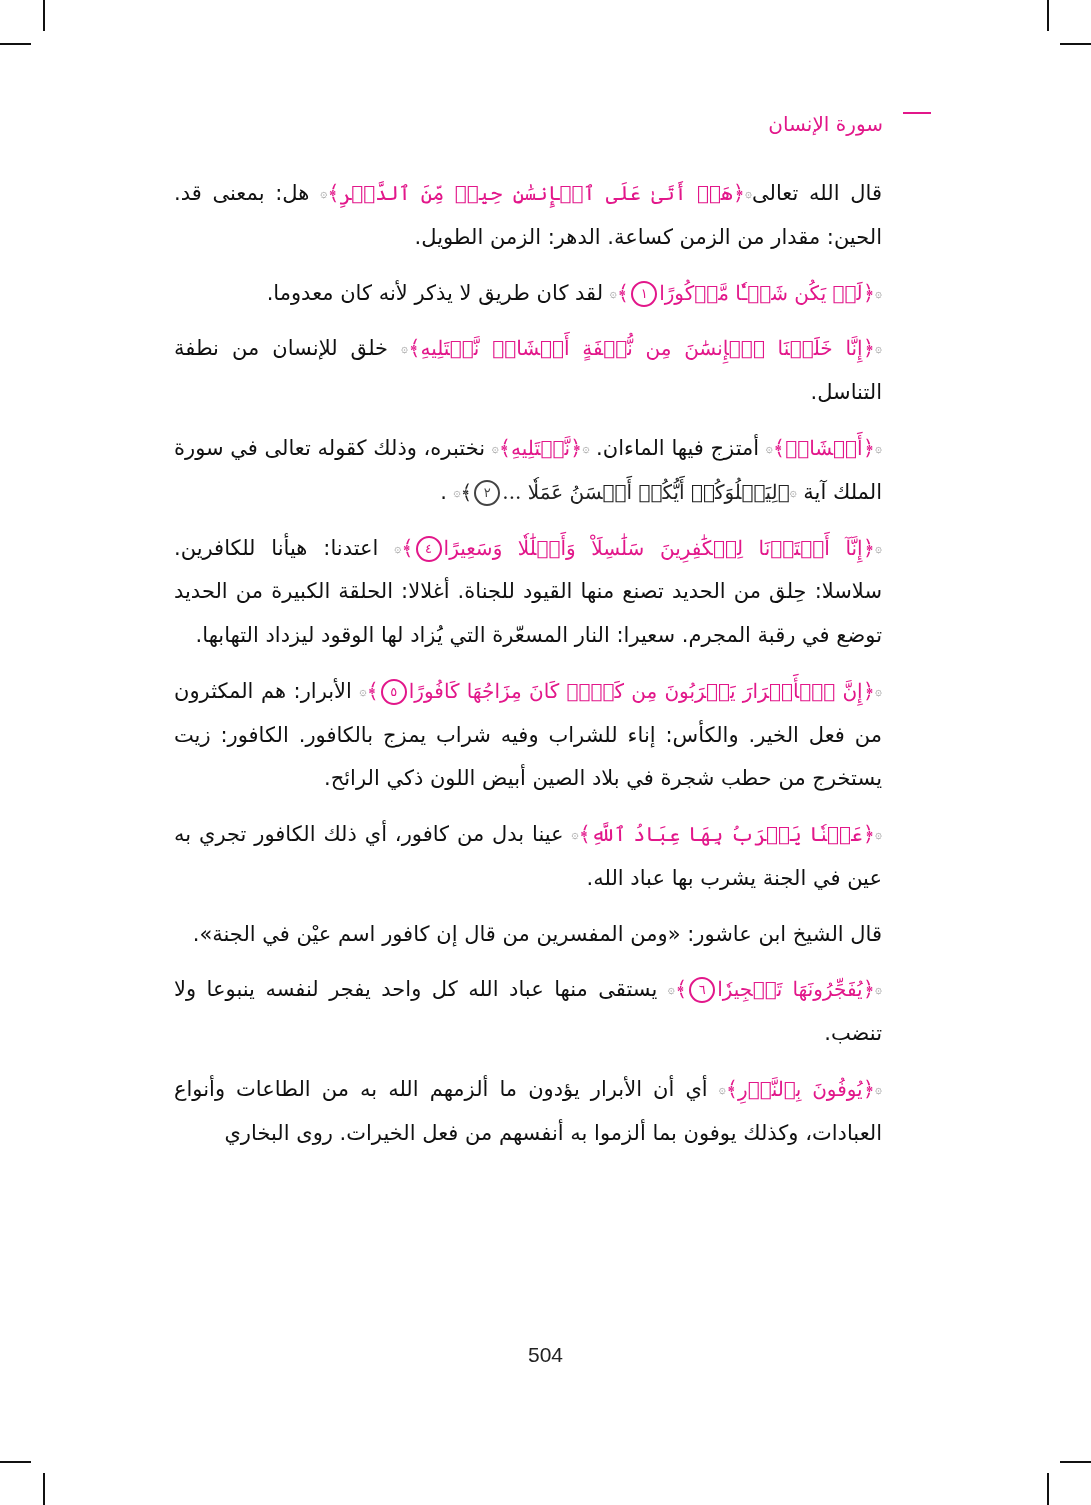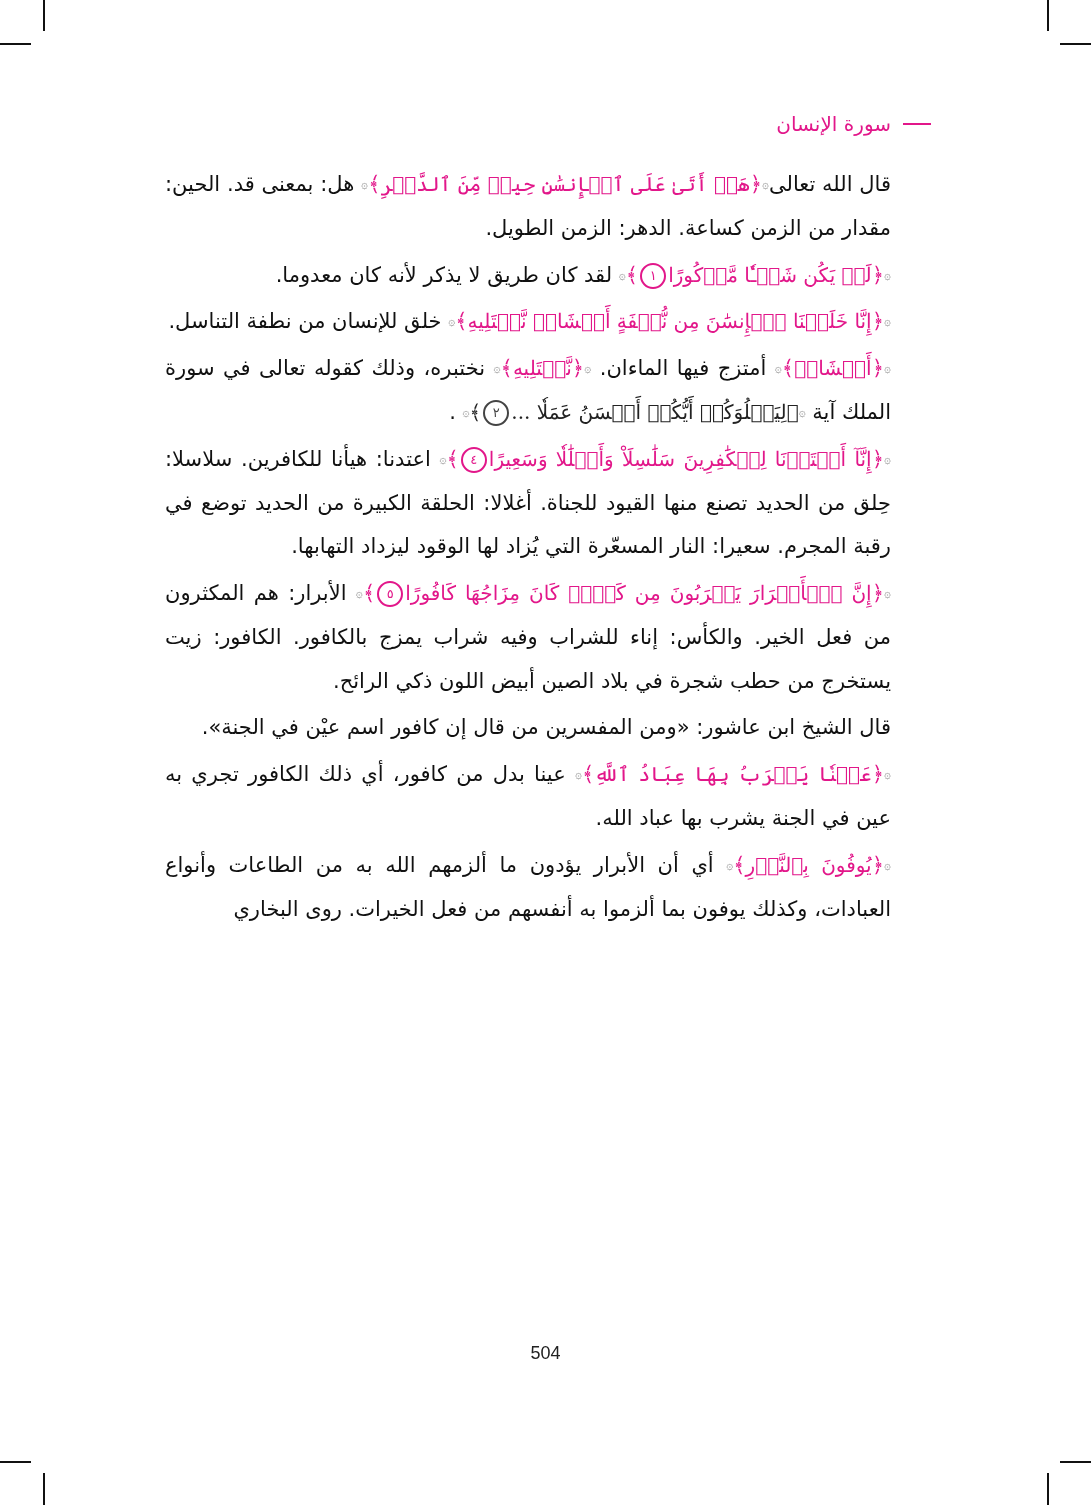--- a/index.html
+++ b/index.html
@@ -1,34 +1,34 @@
 <!DOCTYPE html>
 <html><head>
 <meta charset="utf-8">
 <style>
   html, body { margin: 0; padding: 0; background: #ffffff; }
   body { width: 1091px; height: 1505px; position: relative; overflow: hidden;
          font-family: "DejaVu Sans", sans-serif; color: #111; }
   .crop { position: absolute; background: #111; }
-  .header { position: absolute; top: 112px; right: 160px; display: flex; align-items: center;
-            direction: rtl; color: #e2178a; font-size: 20px; font-family: "DejaVu Sans", sans-serif; }
+  .header { position: absolute; top: 112px; right: 160px; display: flex; 
+            direction: rtl; color: #e2178a; font-size: 20px; font-family: "DejaVu Sans", sans-serif; gap: 8px; }
   .header .dash { display: inline-block; width: 28px; height: 2px; background: #e2178a; margin-left: 12px; }
   .content { position: absolute; top: 160px; left: 162px; width: 770px; direction: rtl;
              font-family: "DejaVu Sans", sans-serif; font-size: 21px; line-height: 43.7px; text-align: justify; }
-  .content p { margin: 3px; }
+  .content p { margin: 12px; }
   .indent { padding-right: 38px; }
   .q { color: #e2178a; font-family: "DejaVu Serif", serif; font-size: 20px; }
   .qb { color: #e2178a; }
   .qblack { color: #222; font-family: "DejaVu Serif", serif; font-size: 20px; }
   .ayah { display: inline-block; width: 22px; height: 22px; border: 2px solid #e2178a; border-radius: 50%;
           font-size: 13px; line-height: 22px; text-align: center; color: #e2178a; vertical-align: middle; margin: 0 2px; }
   .ayah.black { border-color: #444; color: #444; }
   .orn { color: #777; font-size: 12px; vertical-align: middle; }
   .pagenum { position: absolute; top: 1343px; left: 0; width: 1091px; text-align: center;
-             font-family: "Liberation Sans", sans-serif; font-size: 18px; color: #222; }
+             font-family: "Liberation Sans", sans-serif; font-size: 21px; color: #222; }
 </style>
 </head>
 <body>
 
 <div class="crop" style="left:43px;top:0;width:2px;height:31px;"></div>
 <div class="crop" style="left:0;top:43px;width:31px;height:2px;"></div>
 <div class="crop" style="left:1047px;top:0;width:2px;height:31px;"></div>
 <div class="crop" style="left:1060px;top:43px;width:31px;height:2px;"></div>
 <div class="crop" style="left:0;top:1461px;width:31px;height:2px;"></div>
 <div class="crop" style="left:43px;top:1473px;width:2px;height:32px;"></div>
@@ -40,18 +40,19 @@
   <span>سورة الإنسان</span>
 </div>
 
 <div class="content" id="content">
     <p class="indent"><span>قال الله تعالى</span><span class="orn">۞</span><span class="qb">﴿</span><span class="q">هَلۡ أَتَىٰ عَلَى ٱلۡإِنسَٰنِ حِينٞ مِّنَ ٱلدَّهۡرِ</span><span class="qb">﴾</span><span class="orn">۞</span> <span>هل: بمعنى قد. الحين: مقدار من الزمن كساعة. الدهر: الزمن الطويل.</span></p>
     <p class="indent"><span class="orn">۞</span><span class="qb">﴿</span><span class="q">لَمۡ يَكُن شَيۡـٔٗا مَّذۡكُورًا</span><span class="ayah">١</span><span class="qb">﴾</span><span class="orn">۞</span> <span>لقد كان طريق لا يذكر لأنه كان معدوما.</span></p>
     <p class="indent"><span class="orn">۞</span><span class="qb">﴿</span><span class="q">إِنَّا خَلَقۡنَا ٱلۡإِنسَٰنَ مِن نُّطۡفَةٍ أَمۡشَاجٖ نَّبۡتَلِيهِ</span><span class="qb">﴾</span><span class="orn">۞</span> <span>خلق للإنسان من نطفة التناسل.</span></p>
     <p class="indent"><span class="orn">۞</span><span class="qb">﴿</span><span class="q">أَمۡشَاجٖ</span><span class="qb">﴾</span><span class="orn">۞</span> <span>أمتزج فيها الماءان.</span> <span class="orn">۞</span><span class="qb">﴿</span><span class="q">نَّبۡتَلِيهِ</span><span class="qb">﴾</span><span class="orn">۞</span> <span>نختبره، وذلك كقوله تعالى في سورة الملك آية</span> <span class="orn">۞</span><span class="qblack">﴿</span><span class="qblack">لِيَبۡلُوَكُمۡ أَيُّكُمۡ أَحۡسَنُ عَمَلٗا ...</span><span class="ayah black">٢</span><span class="qblack">﴾</span><span class="orn">۞</span> <span>.</span></p>
     <p class="indent"><span class="orn">۞</span><span class="qb">﴿</span><span class="q">إِنَّآ أَعۡتَدۡنَا لِلۡكَٰفِرِينَ سَلَٰسِلَاْ وَأَغۡلَٰلٗا وَسَعِيرًا</span><span class="ayah">٤</span><span class="qb">﴾</span><span class="orn">۞</span> <span>اعتدنا: هيأنا للكافرين. سلاسلا: حِلق من الحديد تصنع منها القيود للجناة. أغلالا: الحلقة الكبيرة من الحديد توضع في رقبة المجرم. سعيرا: النار المسعّرة التي يُزاد لها الوقود ليزداد التهابها.</span></p>
     <p class="indent"><span class="orn">۞</span><span class="qb">﴿</span><span class="q">إِنَّ ٱلۡأَبۡرَارَ يَشۡرَبُونَ مِن كَأۡسٖ كَانَ مِزَاجُهَا كَافُورًا</span><span class="ayah">٥</span><span class="qb">﴾</span><span class="orn">۞</span> <span>الأبرار: هم المكثرون من فعل الخير. والكأس: إناء للشراب وفيه شراب يمزج بالكافور. الكافور: زيت يستخرج من حطب شجرة في بلاد الصين أبيض اللون ذكي الرائح.</span></p>
+    <p class="indent"><span class="orn">۞</span><span class="qb">﴿</span><span class="q">عَيۡنٗا يَشۡرَبُ بِهَا عِبَادُ ٱللَّهِ</span><span class="qb">﴾</span><span class="orn">۞</span> <span>عينا بدل من كافور، أي ذلك الكافور تجري به عين في الجنة يشرب بها عباد الله.</span></p>
     <p class="indent"><span>قال الشيخ ابن عاشور: «ومن المفسرين من قال إن كافور اسم عيْن في الجنة».</span></p>
-    <p class="indent"><span class="orn">۞</span><span class="qb">﴿</span><span class="q">عَيۡنٗا يَشۡرَبُ بِهَا عِبَادُ ٱللَّهِ</span><span class="qb">﴾</span><span class="orn">۞</span> <span>عينا بدل من كافور، أي ذلك الكافور تجري به عين في الجنة يشرب بها عباد الله.</span></p>
+    <p class="indent"><span class="orn">۞</span><span class="qb">﴿</span><span class="q">يُفَجِّرُونَهَا تَفۡجِيرٗا</span><span class="ayah">٦</span><span class="qb">﴾</span><span class="orn">۞</span> <span>يستقى منها عباد الله كل واحد يفجر لنفسه ينبوعا ولا تنضب.</span></p>
     <p class="indent"><span class="orn">۞</span><span class="qb">﴿</span><span class="q">يُوفُونَ بِٱلنَّذۡرِ</span><span class="qb">﴾</span><span class="orn">۞</span> <span>أي أن الأبرار يؤدون ما ألزمهم الله به من الطاعات وأنواع العبادات، وكذلك يوفون بما ألزموا به أنفسهم من فعل الخيرات. روى البخاري</span></p>
   </div>
 
 <div class="pagenum">504</div>
 
 </body></html>

